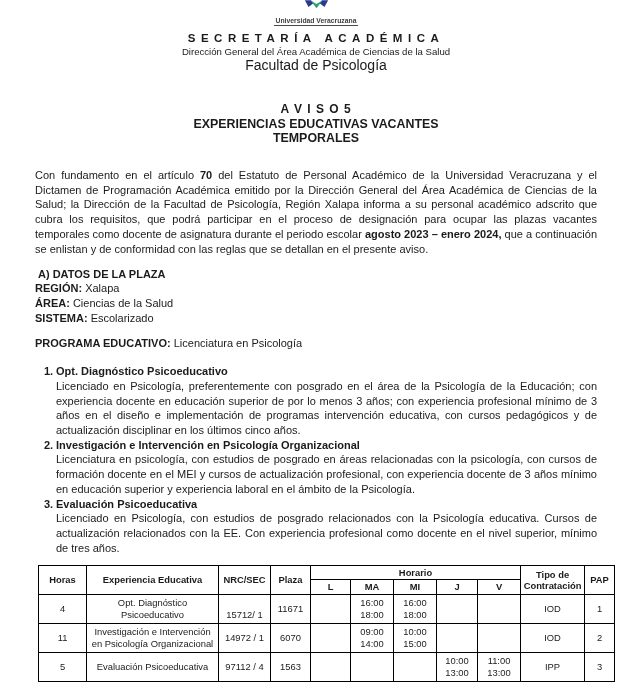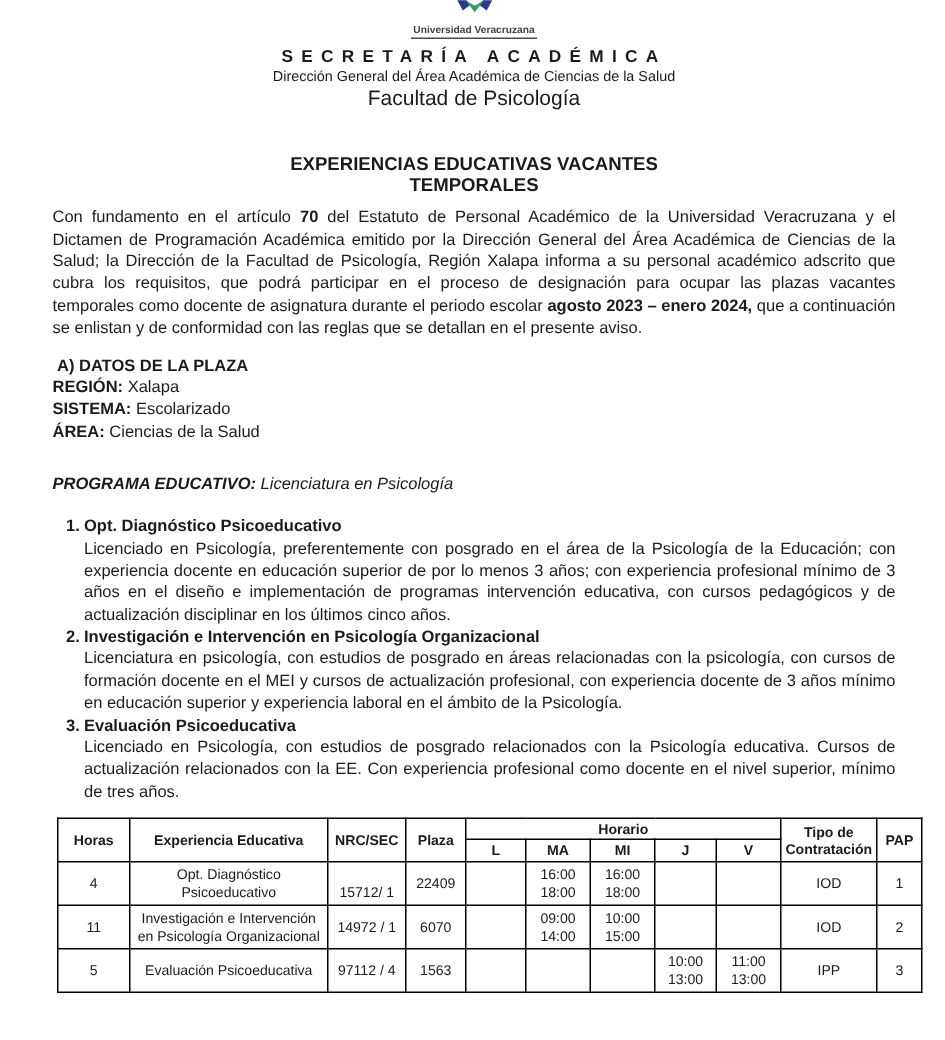--- a/index.html
+++ b/index.html
@@ -31,32 +31,32 @@
   .direccion { margin-top: 2px; font-size: 9.6px; }
   .facultad  { font-size: 14px; }
 
   
   .aviso-block { text-align: center; margin-top: 29px; }
   .aviso-line { font-size: 12px; font-weight: bold; letter-spacing: 1px; }
   .aviso-title { font-size: 12.4px; font-weight: bold; line-height: 14px; margin-top: 1px; }
 
   
   .intro {
-    margin-top: 8px;
+    margin-top: 23px;
     font-size: 11px; line-height: 14.7px;
     text-align: justify;
   }
   .b { font-weight: bold; }
 
   
   .section-a { margin-top: 12px; font-size: 11px; font-weight: bold; padding-left: 3px; }
   .fields { margin-top: 1px; }
   .field-line { font-size: 11px; line-height: 15px; }
   .field-line .lbl { font-weight: bold; }
-  .programa-block { margin-top: 20px; font-style: italic; }
+  .programa-block { margin-top: 10px; }
 
   
   .perfil-list { margin-top: 13px; }
   .perfil-item { display: flex; font-size: 11px; line-height: 14.7px; }
   .perfil-item .num { flex: none; width: 21px; padding-left: 9px; font-weight: bold; }
   .perfil-item .item-content { flex: 1; }
   .item-title { font-weight: bold; }
   .item-body { text-align: justify; }
 
   
@@ -97,42 +97,43 @@
     </div>
     <div>
       <span class="univ-name">Universidad Veracruzana</span>
     </div>
     <div class="secretaria">SECRETARÍA ACADÉMICA</div>
     <div class="direccion">Dirección General del Área Académica de Ciencias de la Salud</div>
     <div class="facultad">Facultad de Psicología</div>
   </div>
 
   <div class="aviso-block">
+    <div class="aviso-line">A V I S O 5</div>
     <div class="aviso-title">
       <div>EXPERIENCIAS EDUCATIVAS VACANTES</div>
       <div>TEMPORALES</div>
     </div>
   </div>
 
   <p class="intro"><span>Con fundamento en el artículo </span><span class="b">70</span><span> del Estatuto de Personal Académico de la Universidad Veracruzana y el Dictamen de Programación Académica emitido por la Dirección General del Área Académica de Ciencias de la Salud; la Dirección de la Facultad de Psicología, Región Xalapa informa a su personal académico adscrito que cubra los requisitos, que podrá participar en el proceso de designación para ocupar las plazas vacantes temporales como docente de asignatura durante el periodo escolar </span><span class="b">agosto 2023 – enero 2024,</span><span> que a continuación se enlistan y de conformidad con las reglas que se detallan en el presente aviso.</span></p>
 
   <div class="section-a">A) DATOS DE LA PLAZA</div>
 
   <div class="fields">
     <div class="field-line">
       <span class="lbl">REGIÓN:</span>
       <span>Xalapa</span>
     </div>
     <div class="field-line">
+      <span class="lbl">ÁREA:</span>
+      <span>Ciencias de la Salud</span>
+    </div>
+    <div class="field-line">
       <span class="lbl">SISTEMA:</span>
       <span>Escolarizado</span>
-    </div>
-    <div class="field-line">
-      <span class="lbl">ÁREA:</span>
-      <span>Ciencias de la Salud</span>
     </div>
   </div>
 
   <div class="programa-block">
     <div class="field-line">
       <span class="lbl">PROGRAMA EDUCATIVO:</span>
       <span>Licenciatura en Psicología</span>
     </div>
   </div>
 
@@ -193,21 +194,21 @@
       <td class="hdr">MA</td>
       <td class="hdr">MI</td>
       <td class="hdr">J</td>
       <td class="hdr">V</td>
     </tr>
 
     <tr class="data">
       <td>4</td>
       <td>Opt. Diagnóstico Psicoeducativo</td>
       <td class="vbottom">15712/ 1</td>
-      <td>22409</td>
+      <td>11671</td>
       <td class="sched"></td>
       <td class="sched">16:00
 18:00</td>
       <td class="sched">16:00
 18:00</td>
       <td class="sched"></td>
       <td class="sched"></td>
       <td>IOD</td>
       <td>1</td>
     </tr>

